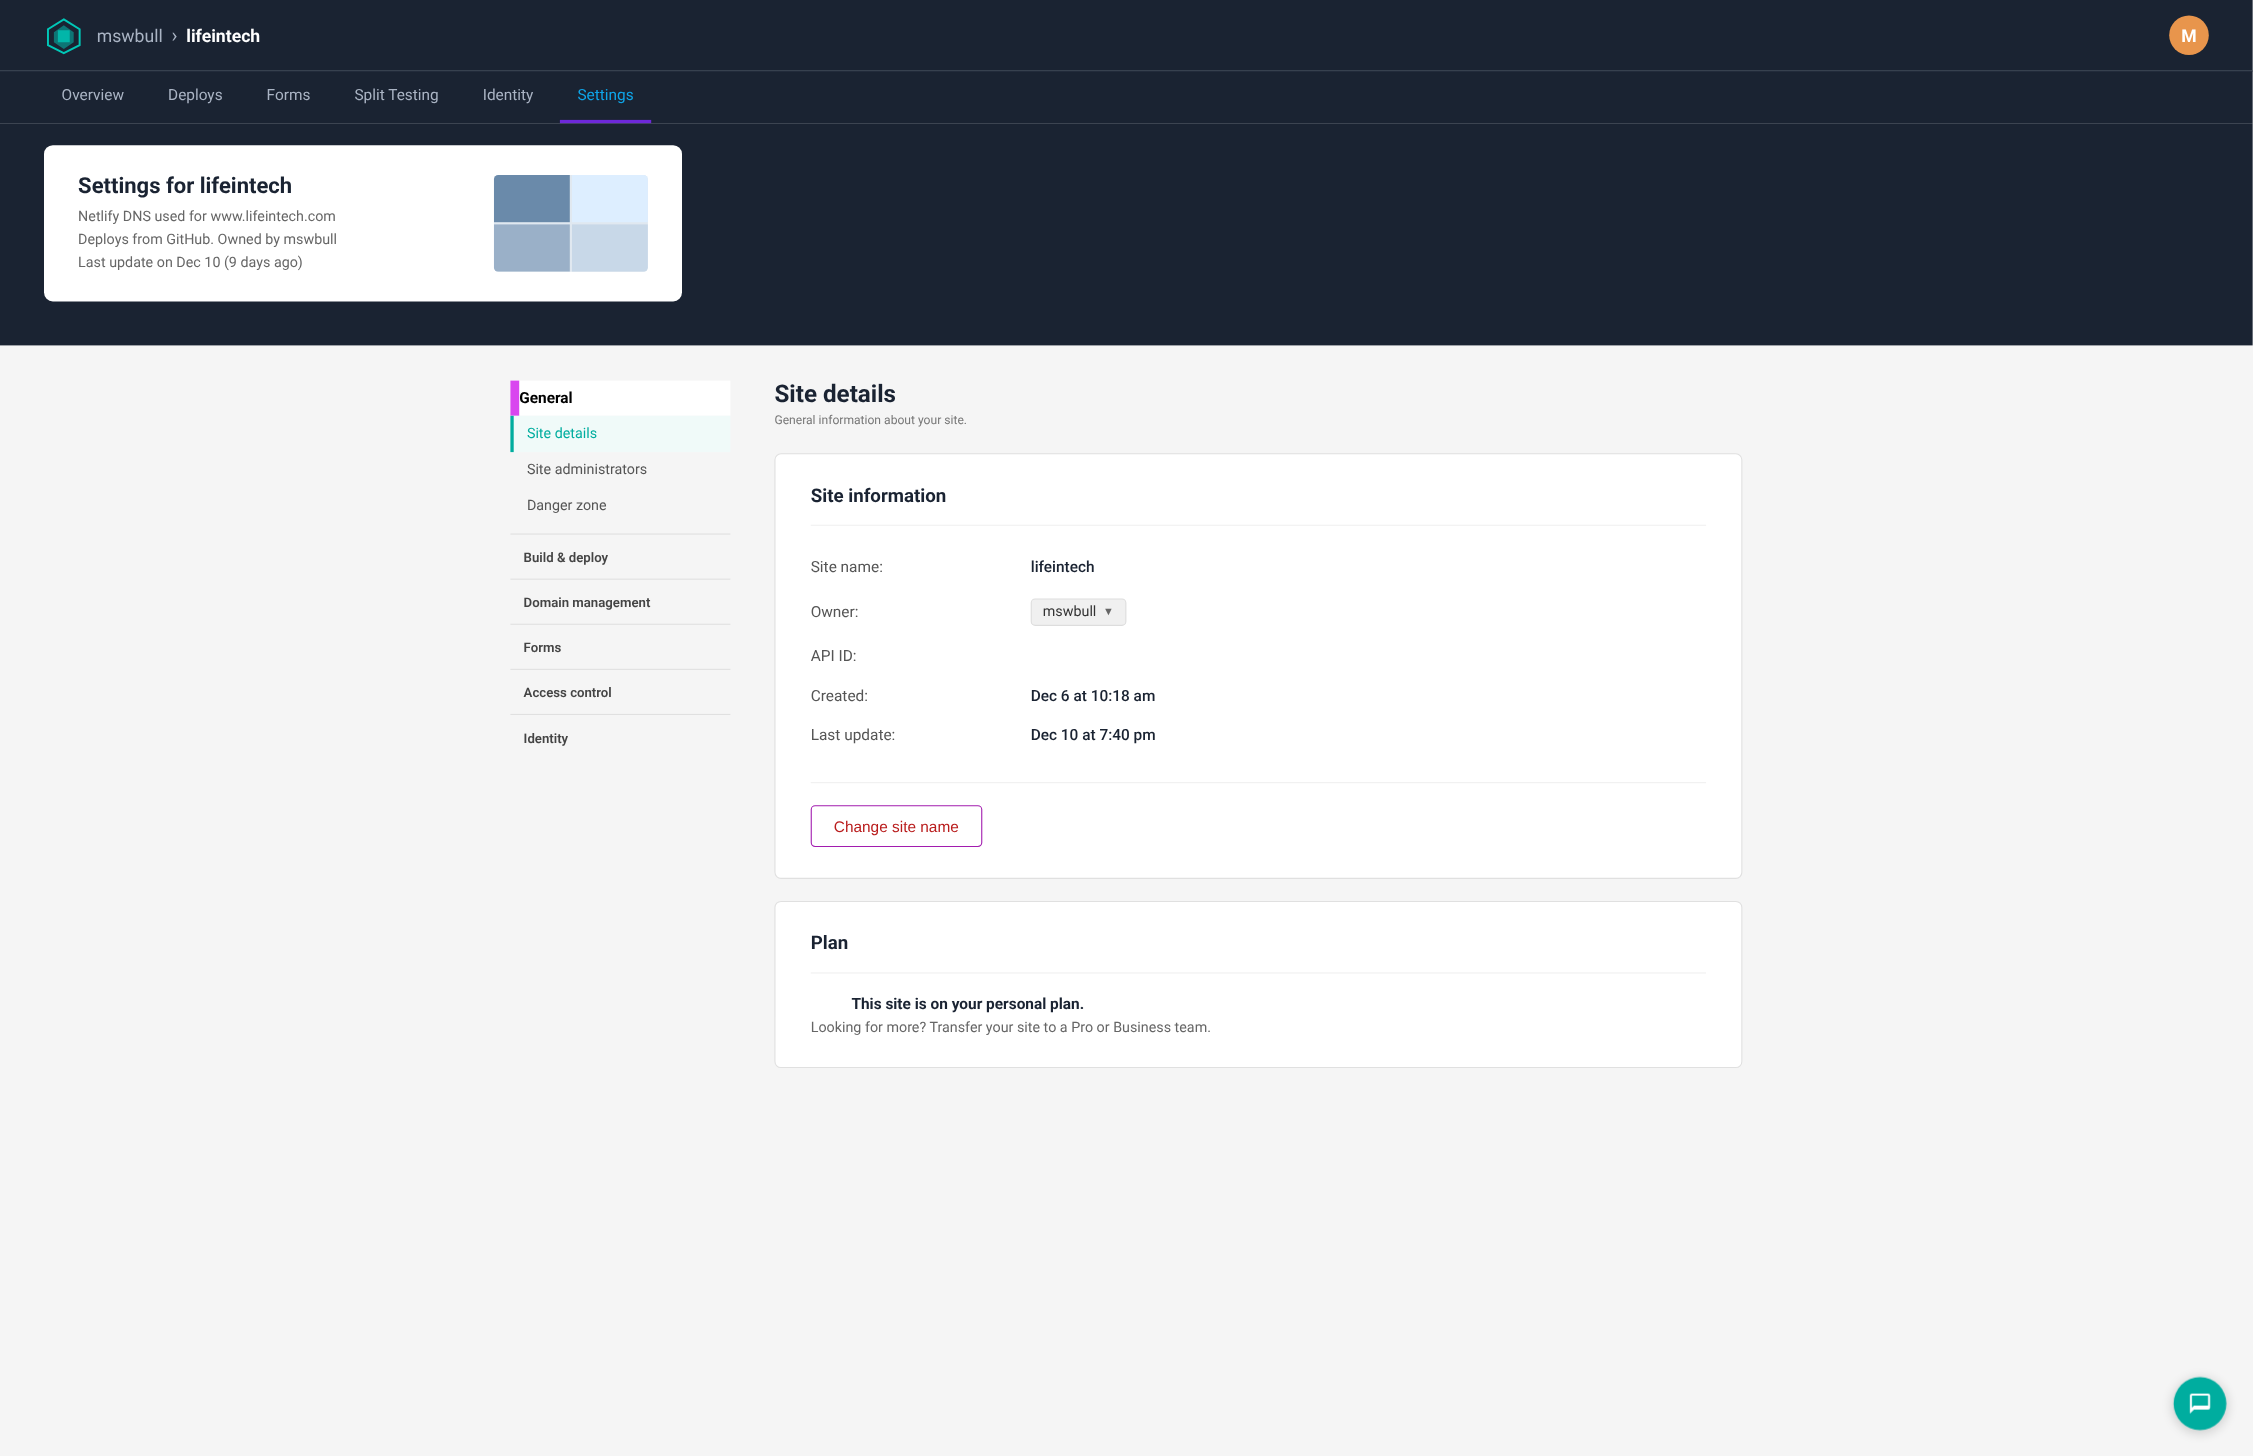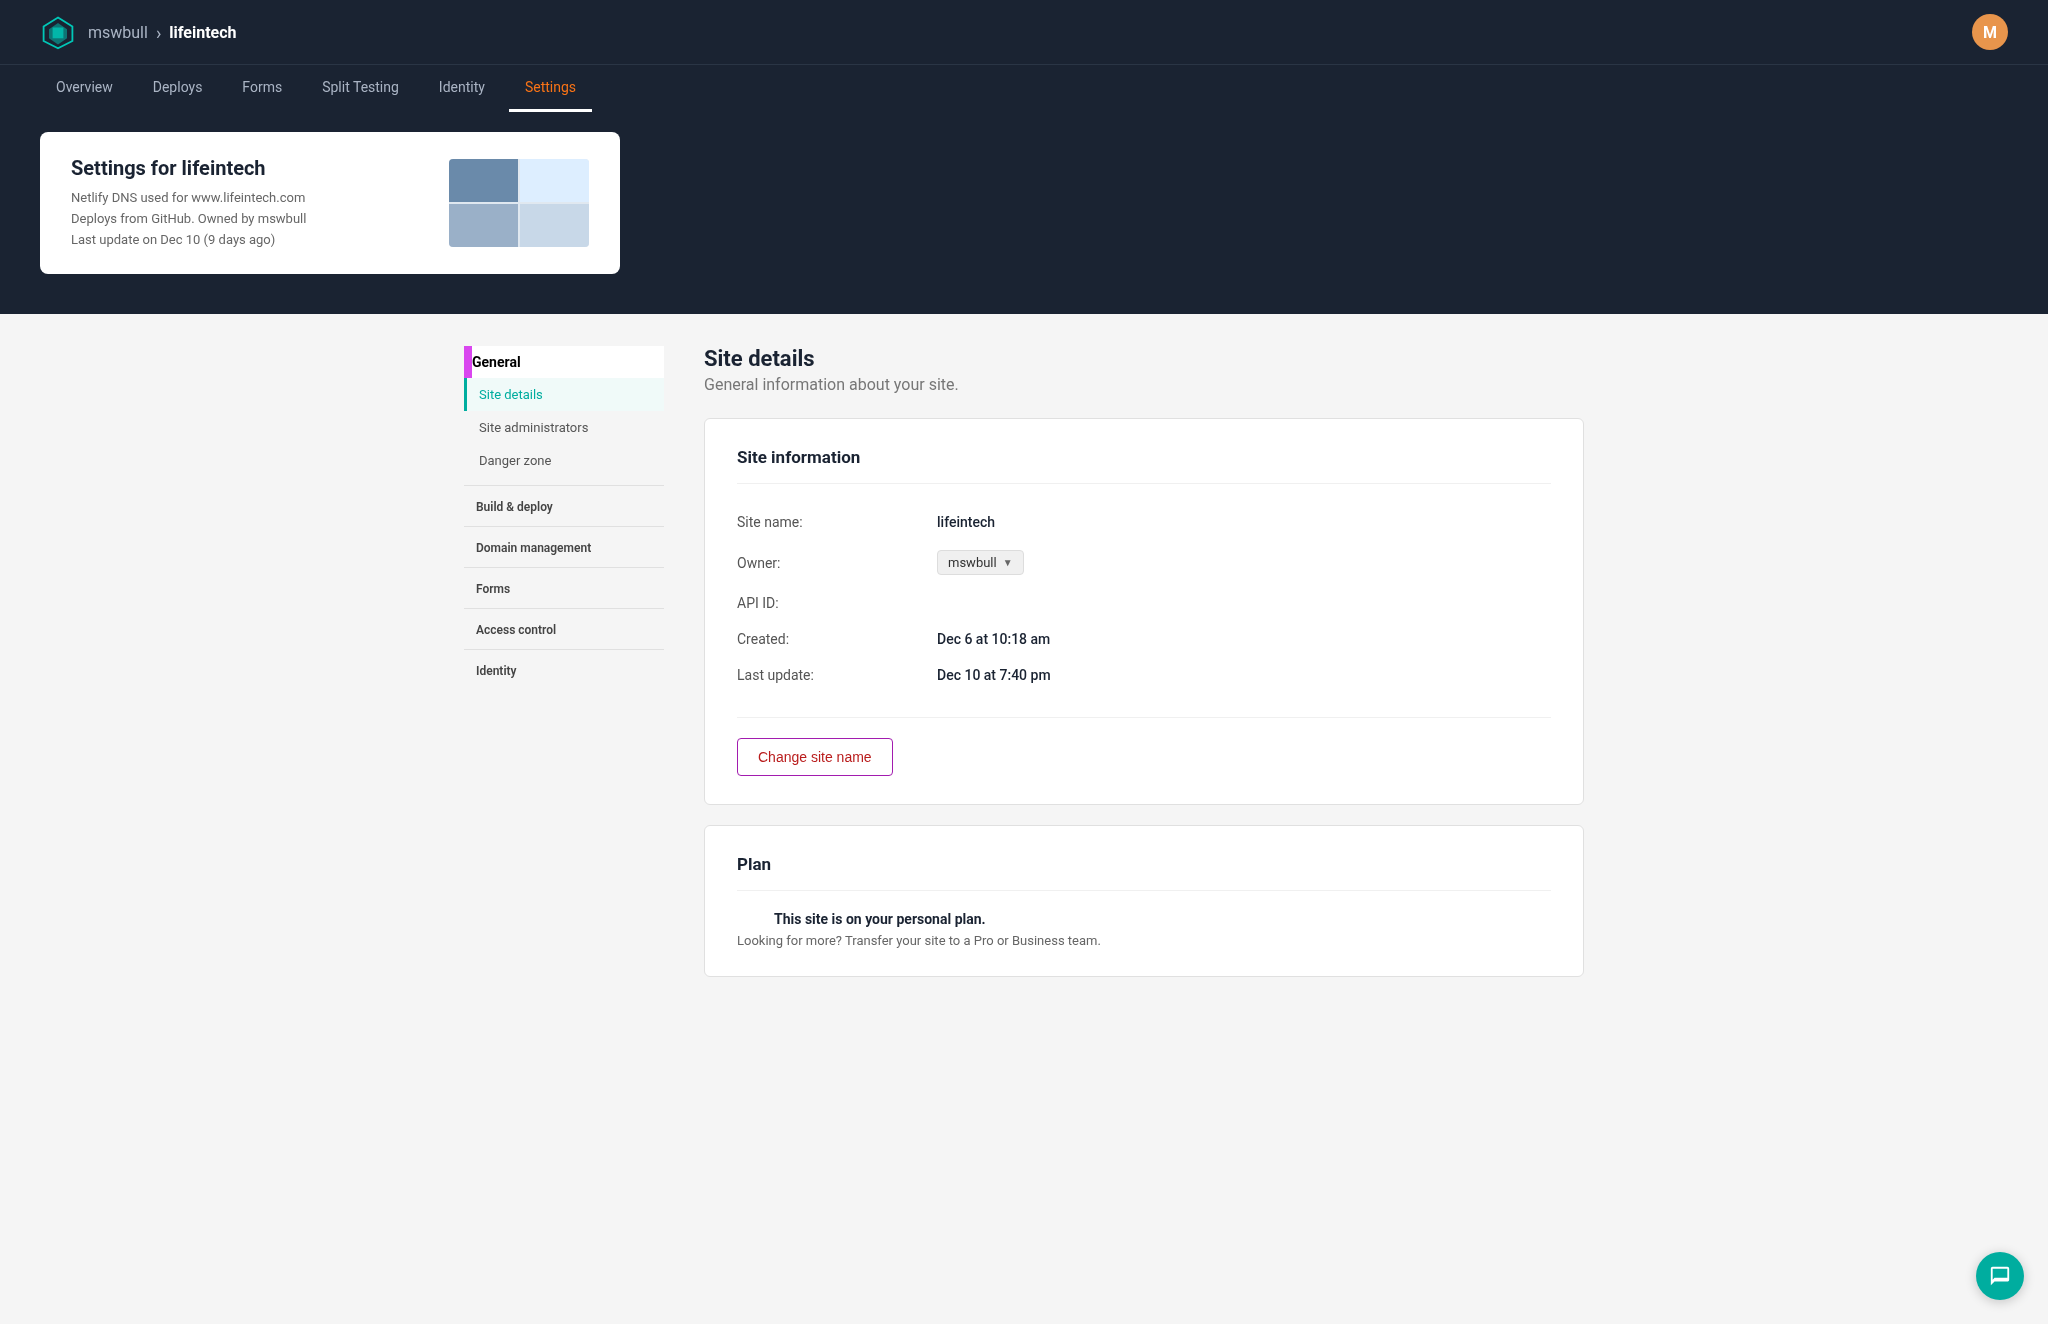--- a/index.html
+++ b/index.html
@@ -65,22 +65,22 @@
     }
     .sub-nav-item {
       padding: 14px 16px;
       color: #aab4c4;
       font-size: 14px;
       cursor: pointer;
       text-decoration: none;
       border-bottom: 3px solid transparent;
     }
     .sub-nav-item.active {
-      color: #f97316;
-      border-bottom: 3px solid #ffffff;
+      color: #0ea5e9;
+      border-bottom: 3px solid #6d28d9;
       text-align: center;
     }
 
     
     .hero {
       background: #1a2332;
       padding: 20px 40px 40px;
     }
     .hero-card {
       background: #fff;
@@ -178,21 +178,21 @@
       flex: 1;
       padding-left: 40px;
     }
     .content-section-title {
       font-size: 22px;
       font-weight: 700;
       color: #1a2332;
       margin-bottom: 4px;
     }
     .content-section-sub {
-      font-size: 16px;
+      font-size: 11px;
       color: #777;
       margin-bottom: 24px;
     }
 
     
     .card {
       background: #fff;
       border: 1px solid #e0e0e0;
       border-radius: 6px;
       padding: 28px 32px;

